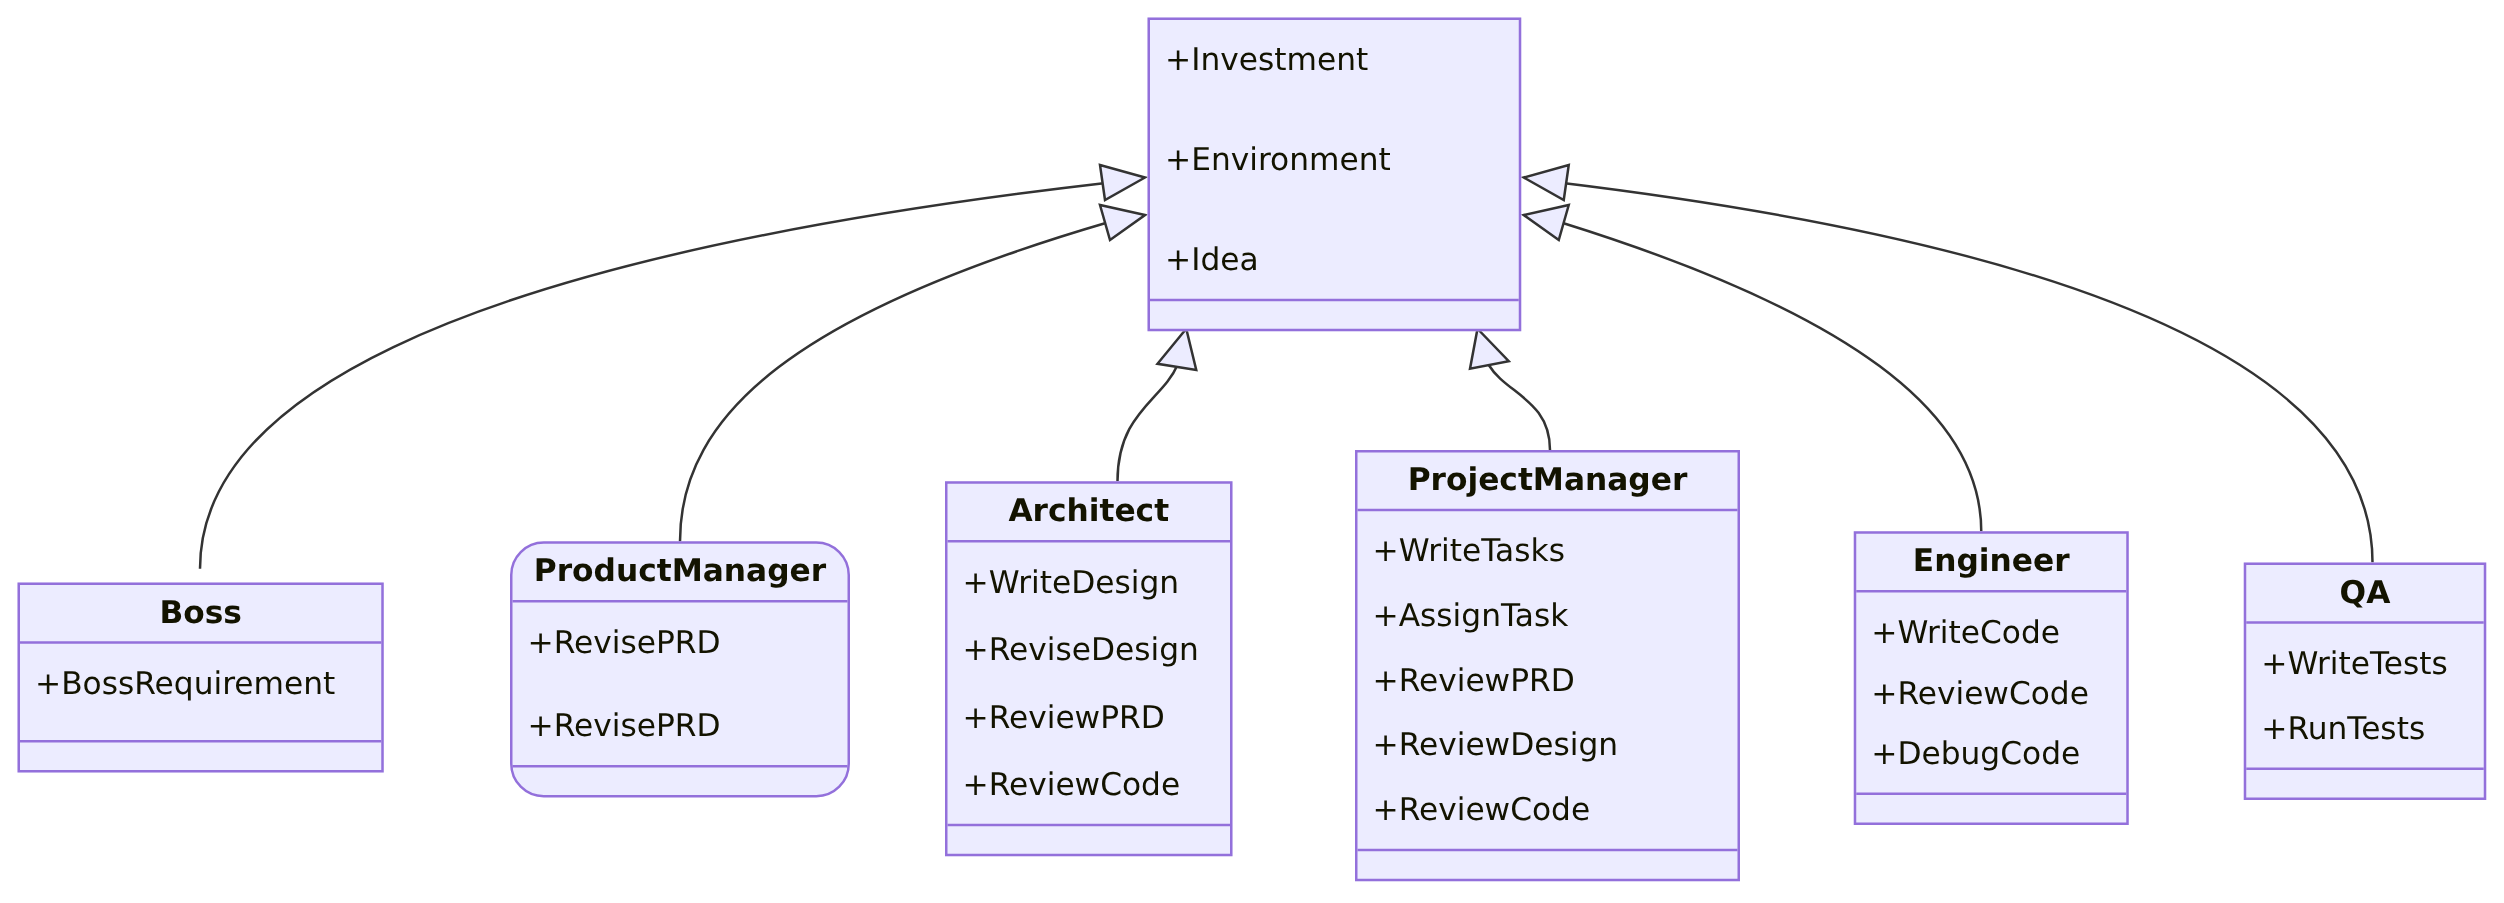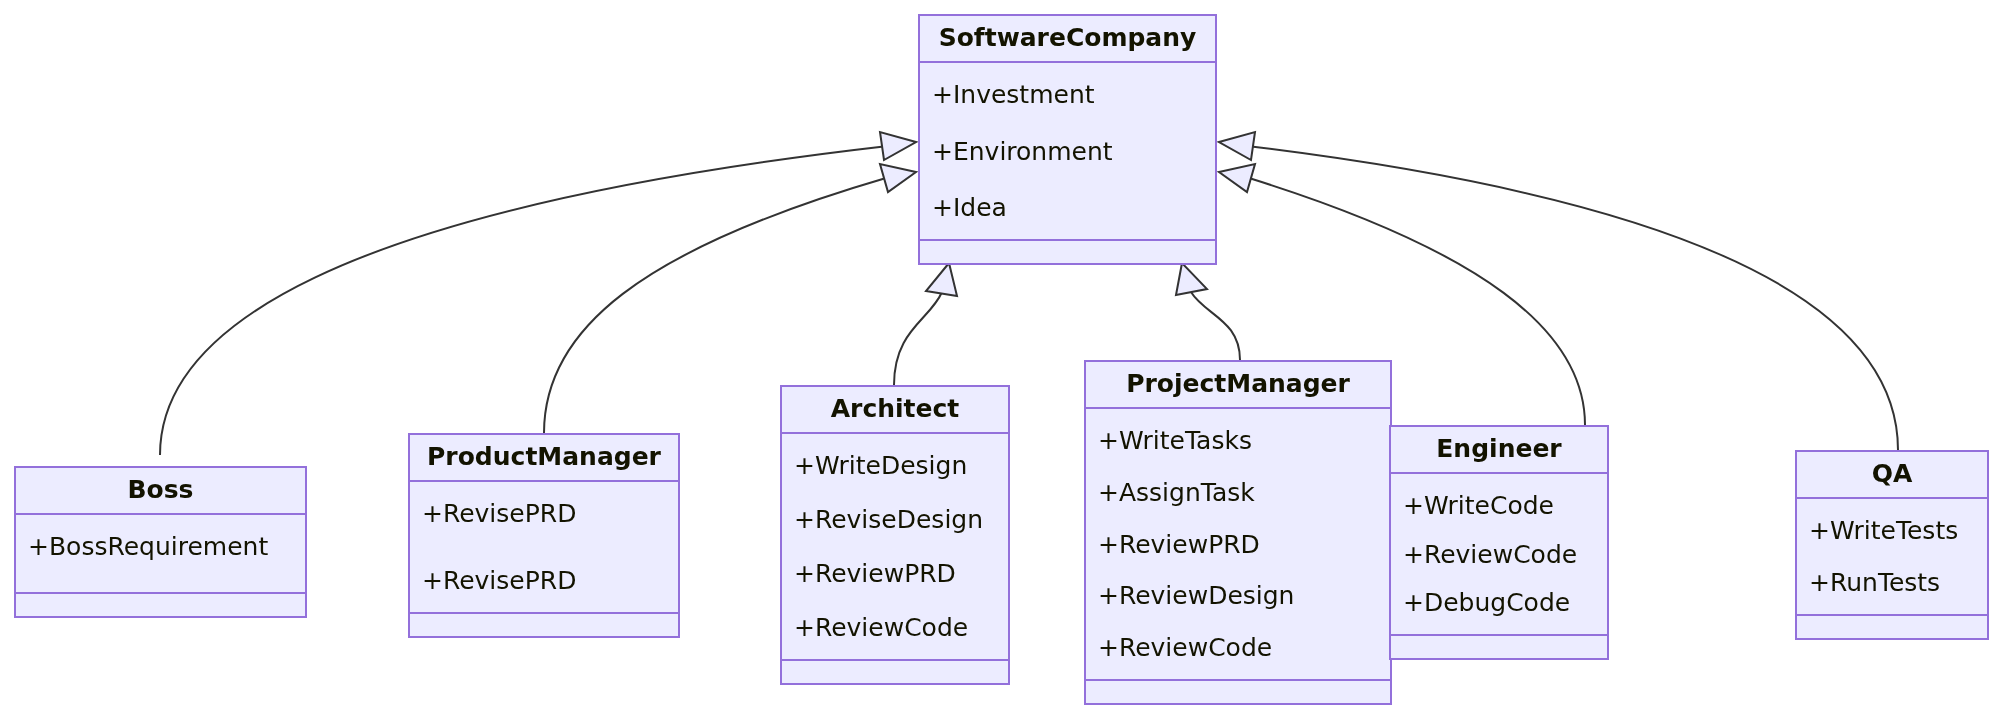--- a/index.html
+++ b/index.html
@@ -108,47 +108,46 @@
     </g>
 
     <g>
       <path class="edge-path" d="M 1898 450 C 1898 330 1760 208 1247 146"></path>
       <polygon class="edge-arrow" points="1219,142 1255,132 1251,160"></polygon>
     </g>
 
   </svg>
 
   <div class="uml-class" style="left:918px; top:14px; width:299px; height:251px;">
-    <div class="uml-class-title">SoftwareCompany</div>
     <div class="uml-class-attrs">
       <div class="uml-attr">+Investment</div>
       <div class="uml-attr">+Environment</div>
       <div class="uml-attr">+Idea</div>
     </div>
     <div class="uml-class-methods"></div>
   </div>
 
   <div class="uml-class" style="left:14px; top:466px; width:293px; height:152px;">
     <div class="uml-class-title">Boss</div>
     <div class="uml-class-attrs">
       <div class="uml-attr">+BossRequirement</div>
     </div>
     <div class="uml-class-methods"></div>
   </div>
 
-  <div class="uml-class" style="left:408px; top:433px; width:272px; height:205px;">
+  <div class="uml-class" style="left:408px; top:433px; width:272px; height:205px;border-radius:27px;">
     <div class="uml-class-title">ProductManager</div>
     <div class="uml-class-attrs">
       <div class="uml-attr">+RevisePRD</div>
       <div class="uml-attr">+RevisePRD</div>
     </div>
     <div class="uml-class-methods"></div>
   </div>
 
-  <div class="uml-class" style="left:780px; top:385px; width:230px; height:300px;">
+  <div class="uml-class" style="left:756px; top:385px; width:230px; height:300px;">
     <div class="uml-class-title">Architect</div>
     <div class="uml-class-attrs">
       <div class="uml-attr">+WriteDesign</div>
       <div class="uml-attr">+ReviseDesign</div>
       <div class="uml-attr">+ReviewPRD</div>
       <div class="uml-attr">+ReviewCode</div>
     </div>
     <div class="uml-class-methods"></div>
   </div>
 
@@ -157,21 +156,21 @@
     <div class="uml-class-attrs">
       <div class="uml-attr">+WriteTasks</div>
       <div class="uml-attr">+AssignTask</div>
       <div class="uml-attr">+ReviewPRD</div>
       <div class="uml-attr">+ReviewDesign</div>
       <div class="uml-attr">+ReviewCode</div>
     </div>
     <div class="uml-class-methods"></div>
   </div>
 
-  <div class="uml-class" style="left:1389px; top:425px; width:220px; height:235px;">
+  <div class="uml-class" style="left:1483px; top:425px; width:220px; height:235px;">
     <div class="uml-class-title">Engineer</div>
     <div class="uml-class-attrs">
       <div class="uml-attr">+WriteCode</div>
       <div class="uml-attr">+ReviewCode</div>
       <div class="uml-attr">+DebugCode</div>
     </div>
     <div class="uml-class-methods"></div>
   </div>
 
   <div class="uml-class" style="left:1795px; top:450px; width:194px; height:190px;">

